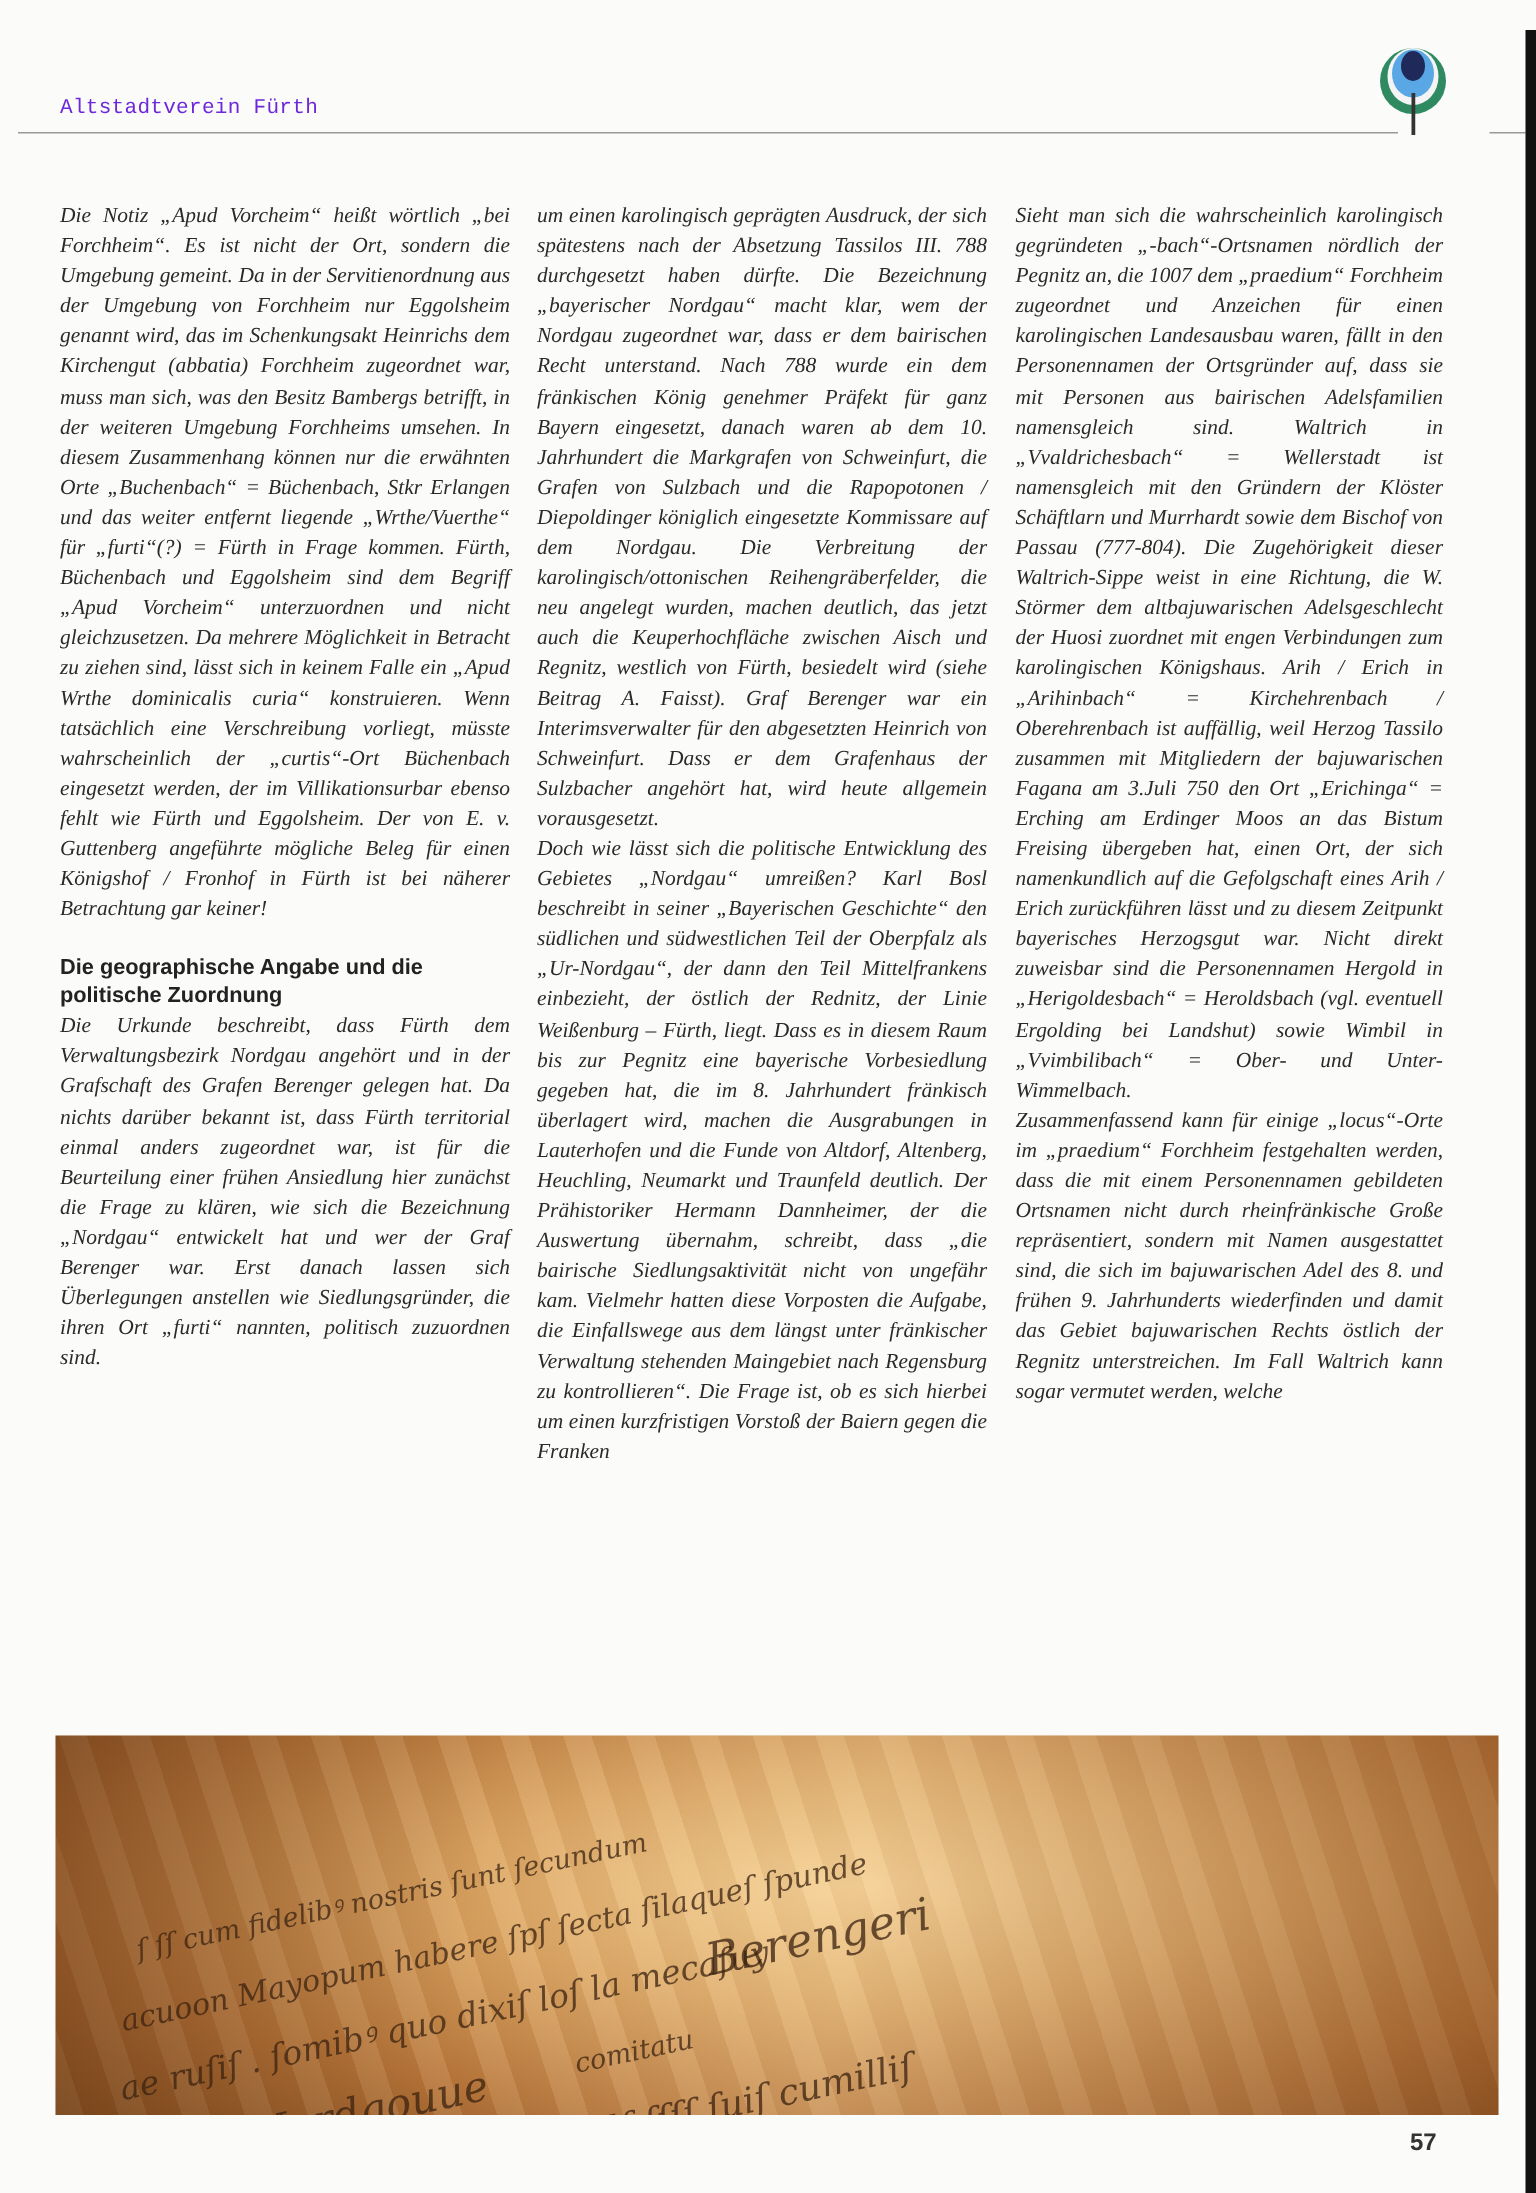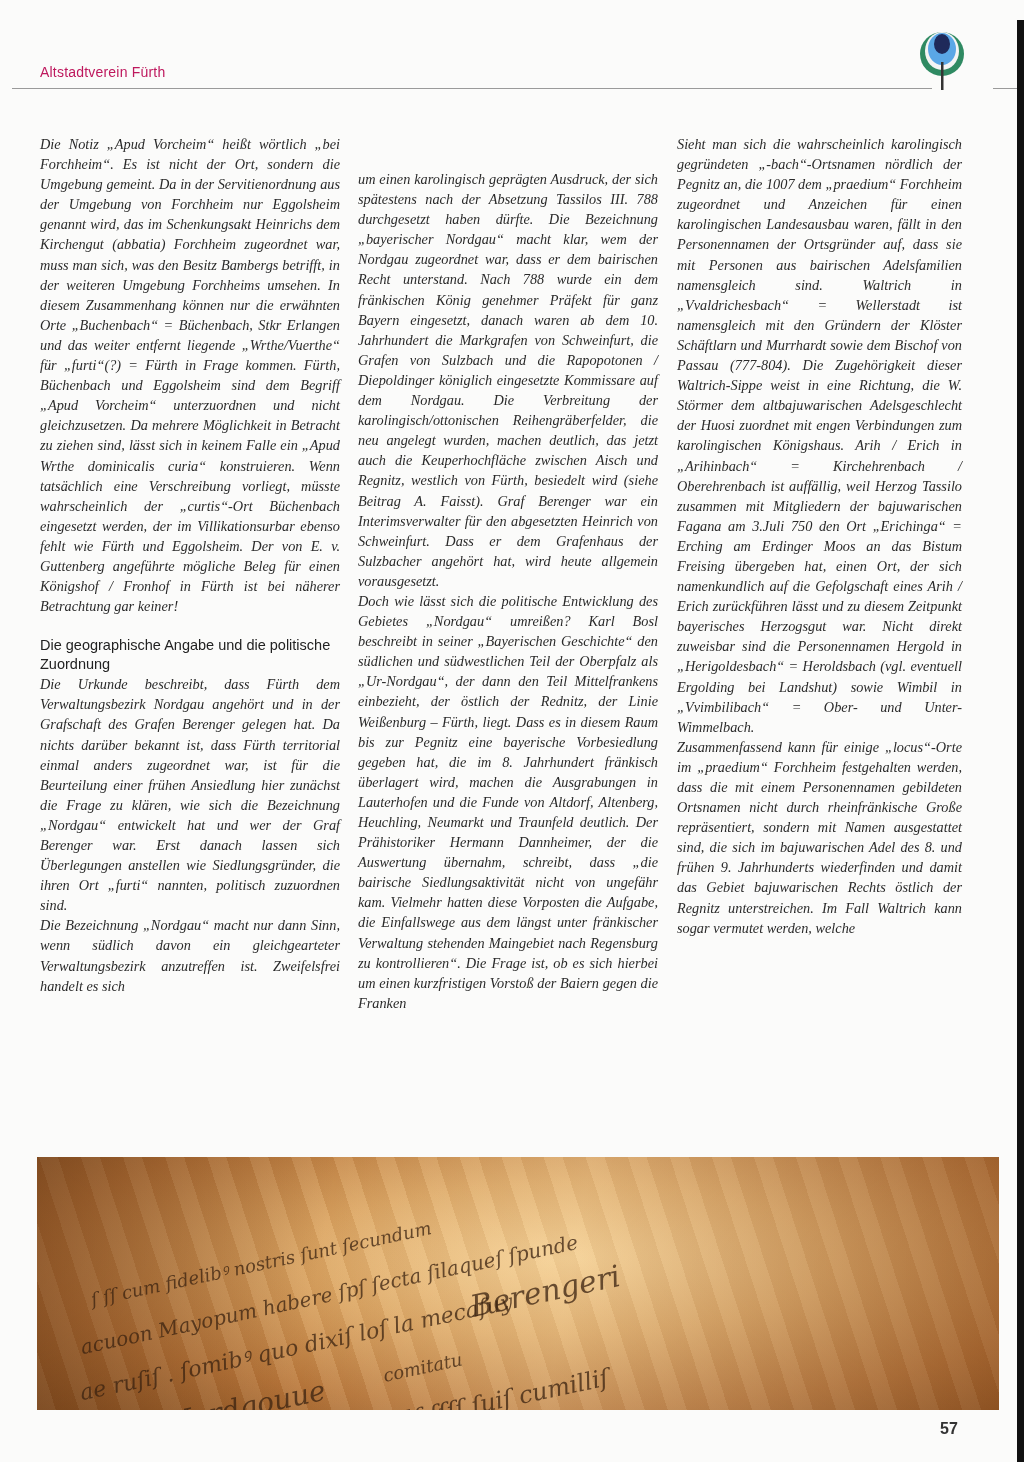--- a/index.html
+++ b/index.html
@@ -4,49 +4,49 @@
   <style>
     html, body { margin: 0; padding: 0; }
     body {
       width: 1024px; height: 1462px; position: relative; overflow: hidden;
       background: #fbfbfa;
       font-family: "Liberation Serif", serif;
       color: #2a2a2a;
     }
     .header-title {
       position: absolute; left: 40px; top: 64px;
-      font-family: Liberation Sans, sans-serif;
+      font-family: Liberation Mono, monospace;
       font-size: 14px; letter-spacing: 0.2px;
-      color: #be185d;
+      color: #6d28d9;
     }
     .header-rule {
       position: absolute; left: 12px; top: 88px; width: 920px; height: 1px;
       background: #9a9a9a;
     }
     .header-rule-right {
       position: absolute; left: 993px; top: 88px; width: 24px; height: 1px;
       background: #9a9a9a;
     }
     .logo { position: absolute; left: 917px; top: 30px; width: 50px; height: 62px; }
     .edge-bar {
       position: absolute; left: 1017px; top: 20px; width: 7px; height: 1442px;
       background: #111;
     }
     .col {
       position: absolute; top: 134px; width: 300px;
       font-size: 14.3px; line-height: 20.1px;
       text-align: justify; hyphens: manual;
     }
     .col1 { left: 40px; }
-    .col2 { left: 358px; margin-top: 35px; }
+    .col2 { left: 358px; }
     .col3 { left: 677px; width: 285px; }
     .col p { margin: 0; font-style: italic; }
     .col h3 {
       font-family: "Liberation Sans", sans-serif;
-      font-size: 14.5px; line-height: 19px; font-weight: normal;
+      font-size: 14.5px; line-height: 19px; font-weight: bold;
       color: #222; margin: 20px 0 0 0; text-align: left;
     }
     .photo {
       position: absolute; left: 37px; top: 1157px; width: 962px; height: 253px;
       overflow: hidden;
       background:
         radial-gradient(ellipse at 55% 40%, #f2c98a 0%, #dba461 35%, #b8763a 70%, #8c5423 100%);
     }
     .photo::before {
       content: ""; position: absolute; inset: 0;
@@ -79,21 +79,20 @@
   <ellipse cx="25" cy="14" rx="8" ry="10" fill="#1f2a5a"></ellipse>
   <rect x="24" y="32" width="2.5" height="28" fill="#333"></rect>
 </svg>
 
 <div class="edge-bar"></div>
 
 <div class="col col1">
   <p>Die Notiz „Apud Vorcheim“ heißt wört­lich „bei Forchheim“. Es ist nicht der Ort, sondern die Umgebung gemeint. Da in der Servitienordnung aus der Umgebung von Forchheim nur Eggolsheim genannt wird, das im Schenkungsakt Heinrichs dem Kirchengut (abbatia) Forchheim zugeordnet war, muss man sich, was den Besitz Bambergs betrifft, in der weiteren Umgebung Forchheims umsehen. In die­sem Zusammenhang können nur die erwähnten Orte „Buchenbach“ = Büchenbach, Stkr Erlangen und das wei­ter entfernt liegende „Wrthe/Vuerthe“ für „furti“(?) = Fürth in Frage kommen. Fürth, Büchenbach und Eggolsheim sind dem Begriff „Apud Vorcheim“ unterzu­ordnen und nicht gleichzusetzen. Da mehrere Möglichkeit in Betracht zu zie­hen sind, lässt sich in keinem Falle ein „Apud Wrthe dominicalis curia“ konstru­ieren. Wenn tatsächlich eine Ver­schreibung vorliegt, müsste wahrschein­lich der „curtis“-Ort Büchenbach einge­setzt werden, der im Villikationsurbar ebenso fehlt wie Fürth und Eggolsheim. Der von E. v. Guttenberg angeführte mögliche Beleg für einen Königshof / Fronhof in Fürth ist bei näherer Betrachtung gar keiner!</p>
   <h3>Die geographische Angabe und die politische Zuordnung</h3>
   <p>Die Urkunde beschreibt, dass Fürth dem Verwaltungsbezirk Nordgau angehört und in der Grafschaft des Grafen Berenger gelegen hat. Da nichts darüber bekannt ist, dass Fürth territorial einmal anders zugeordnet war, ist für die Beurteilung einer frühen Ansiedlung hier zunächst die Frage zu klären, wie sich die Be­zeichnung „Nordgau“ entwickelt hat und wer der Graf Berenger war. Erst danach lassen sich Überlegungen anstellen wie Siedlungsgründer, die ihren Ort „furti“ nannten, politisch zuzuordnen sind.</p>
-  <p>Die Bezeichnung „Nordgau“ macht nur dann Sinn, wenn südlich davon ein gleichgearteter Verwaltungsbezirk anzu­treffen ist. Zweifelsfrei handelt es sich</p>
 </div>
 
 <div class="col col2">
   <p>um einen karolingisch geprägten Aus­druck, der sich spätestens nach der Ab­setzung Tassilos III. 788 durchgesetzt haben dürfte. Die Bezeichnung „bayeri­scher Nordgau“ macht klar, wem der Nordgau zugeordnet war, dass er dem bairischen Recht unterstand. Nach 788 wurde ein dem fränkischen König geneh­mer Präfekt für ganz Bayern eingesetzt, danach waren ab dem 10. Jahrhundert die Markgrafen von Schweinfurt, die Grafen von Sulzbach und die Rapopotonen / Diepoldinger königlich eingesetzte Kommissare auf dem Nordgau. Die Verbreitung der karolingisch/ottonischen Reihengräberfelder, die neu angelegt wurden, machen deutlich, das jetzt auch die Keuperhochfläche zwischen Aisch und Regnitz, westlich von Fürth, besie­delt wird (siehe Beitrag A. Faisst). Graf Berenger war ein Interimsverwalter für den abgesetzten Heinrich von Schweinfurt. Dass er dem Grafenhaus der Sulzbacher angehört hat, wird heute all­gemein vorausgesetzt.</p>
   <p>Doch wie lässt sich die politische Entwicklung des Gebietes „Nordgau“ umreißen? Karl Bosl beschreibt in seiner „Bayerischen Geschichte“ den südlichen und südwestlichen Teil der Oberpfalz als „Ur-Nordgau“, der dann den Teil Mittelfrankens einbezieht, der östlich der Rednitz, der Linie Weißenburg – Fürth, liegt. Dass es in diesem Raum bis zur Pegnitz eine bayerische Vorbesiedlung gegeben hat, die im 8. Jahrhundert frän­kisch überlagert wird, machen die Ausgrabungen in Lauterhofen und die Funde von Altdorf, Altenberg, Heuchling, Neumarkt und Traunfeld deutlich. Der Prähistoriker Hermann Dannheimer, der die Auswertung übernahm, schreibt, dass „die bairische Siedlungsaktivität nicht von ungefähr kam. Vielmehr hatten diese Vorposten die Aufgabe, die Einfallswege aus dem längst unter fränkischer Verwaltung stehenden Maingebiet nach Regensburg zu kontrollieren“. Die Frage ist, ob es sich hierbei um einen kurzfristi­gen Vorstoß der Baiern gegen die Franken</p>
 </div>
 
 <div class="col col3">
   <p>Sieht man sich die wahrscheinlich karo­lingisch gegründeten „-bach“-Ortsnamen nördlich der Pegnitz an, die 1007 dem „praedium“ Forchheim zugeordnet und Anzeichen für einen karolingischen Landesausbau waren, fällt in den Personennamen der Ortsgründer auf, dass sie mit Personen aus bairischen Adels­familien namensgleich sind. Waltrich in „Vvaldrichesbach“ = Wellerstadt ist namensgleich mit den Gründern der Klöster Schäftlarn und Murrhardt sowie dem Bischof von Passau (777-804). Die Zugehörigkeit dieser Waltrich-Sippe weist in eine Richtung, die W. Störmer dem altbajuwarischen Adelsgeschlecht der Huosi zuordnet mit engen Ver­bindungen zum karolingischen Königs­haus. Arih / Erich in „Arihinbach“ = Kirchehrenbach / Oberehrenbach ist auf­fällig, weil Herzog Tassilo zusammen mit Mitgliedern der bajuwarischen Fagana am 3.Juli 750 den Ort „Erichinga“ = Erching am Erdinger Moos an das Bistum Freising übergeben hat, einen Ort, der sich namenkundlich auf die Gefolgschaft eines Arih / Erich zurückführen lässt und zu diesem Zeitpunkt bayerisches Herzogsgut war. Nicht direkt zuweisbar sind die Personennamen Hergold in „Herigoldesbach“ = Heroldsbach (vgl. eventuell Ergolding bei Landshut) sowie Wimbil in „Vvimbilibach“ = Ober- und Unter-Wimmelbach.</p>
   <p>Zusammenfassend kann für einige „locus“-Orte im „praedium“ Forchheim festgehalten werden, dass die mit einem Personennamen gebildeten Ortsnamen nicht durch rheinfränkische Große repräsentiert, sondern mit Namen ausge­stattet sind, die sich im bajuwarischen Adel des 8. und frühen 9. Jahrhunderts wiederfinden und damit das Gebiet bajuwarischen Rechts östlich der Regnitz unterstreichen. Im Fall Waltrich kann sogar vermutet werden, welche</p>

